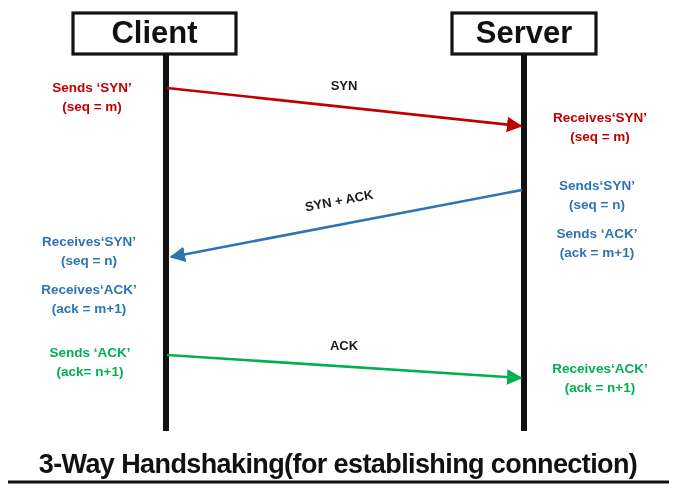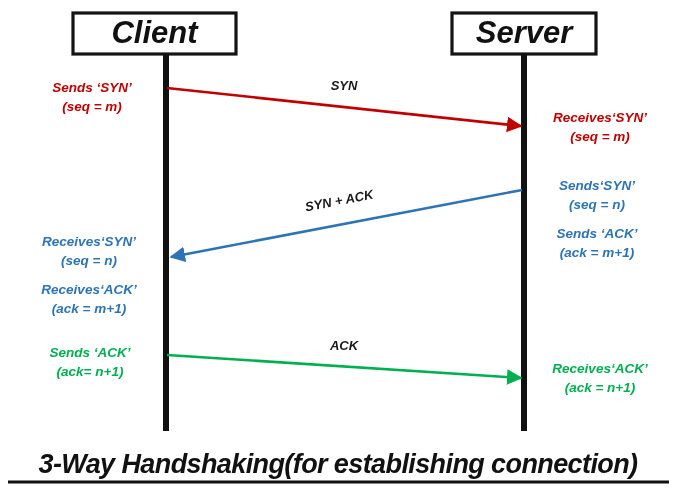--- a/index.html
+++ b/index.html
@@ -13,21 +13,20 @@
     height: 493px;
     font-family: "Liberation Sans", sans-serif;
     overflow: hidden;
     position: relative;
   }
   #diagram-root {
     position: relative;
     width: 677px;
     height: 401px;
     background: #ffffff;
-    font-style: italic;
   }
   svg#handshake-svg {
     position: absolute;
     left: 0;
     top: 0;
     width: 677px;
     height: 493px;
     display: block;
   }
   .node-box-rect {

